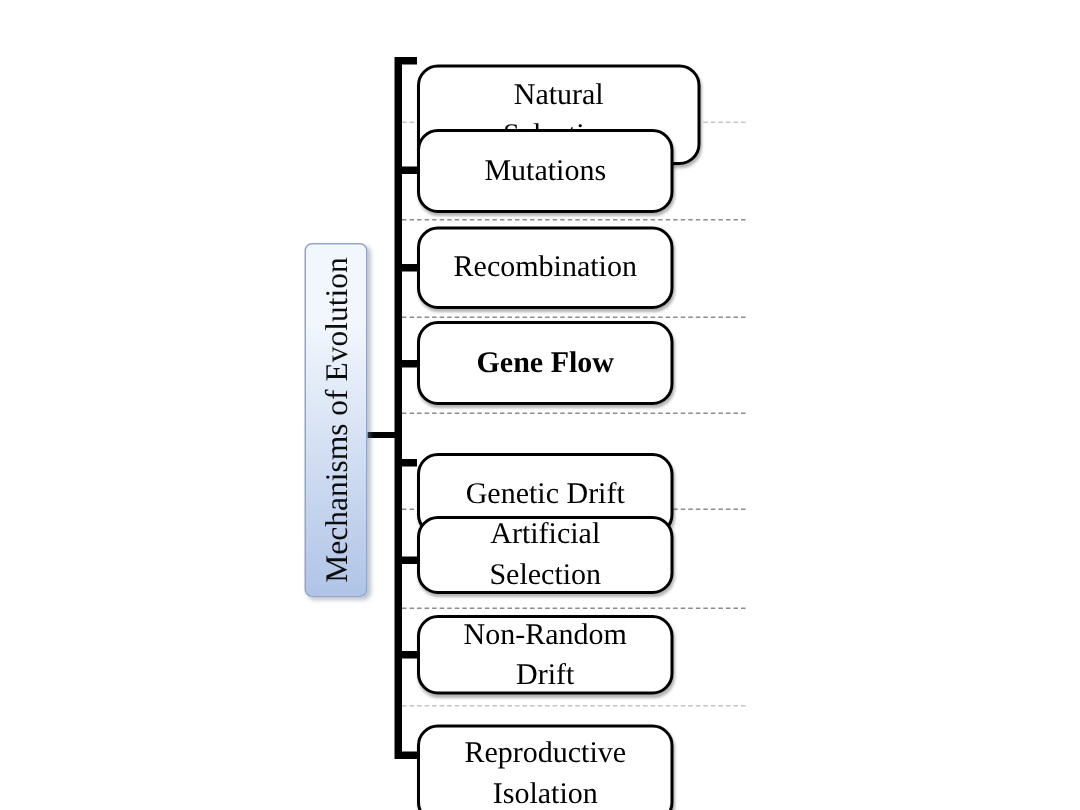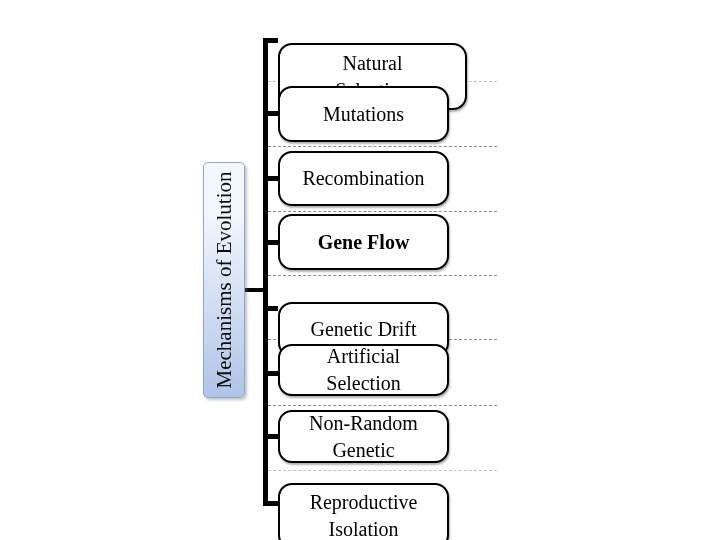--- a/index.html
+++ b/index.html
@@ -75,17 +75,17 @@
 
   <div class="node b0">Natural
 Selection</div>
   <div class="node b2">Recombination</div>
   <div class="node b1">Mutations</div>
   <div class="node b3">Gene Flow</div>
   <div class="node b4">Genetic Drift</div>
   <div class="node b5">Artificial
 Selection</div>
   <div class="node b6">Non-Random
-Genetic</div>
+Drift</div>
   <div class="node b7">Reproductive
 Isolation</div>
 
 </div>
 
 </body></html>

